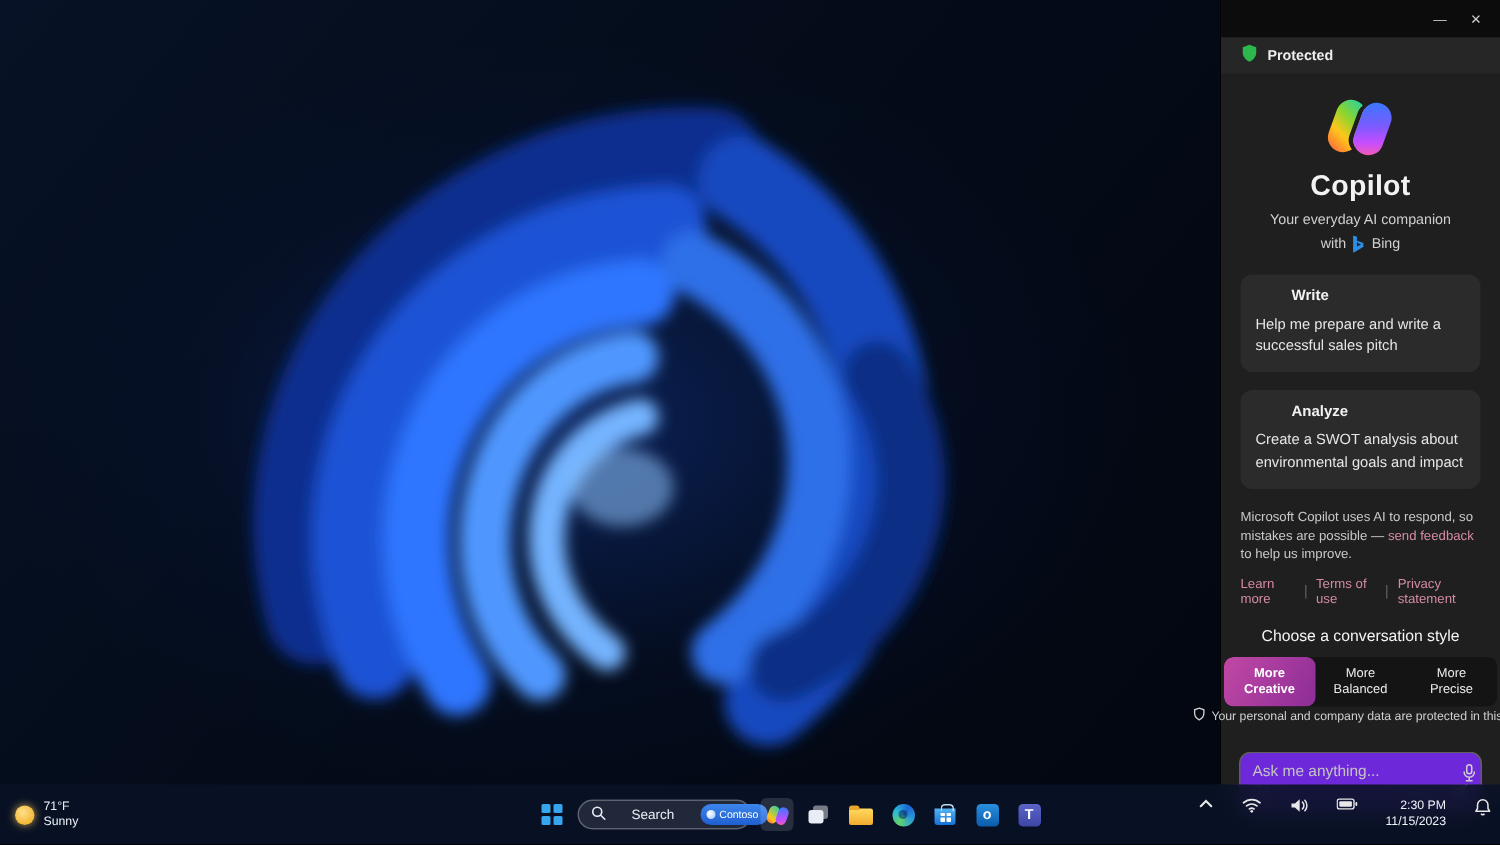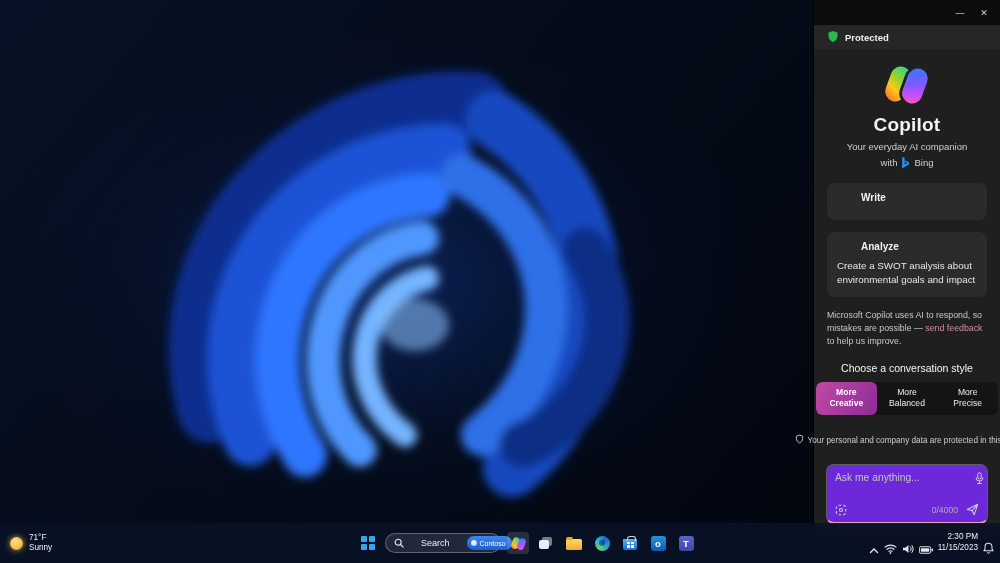--- a/index.html
+++ b/index.html
@@ -121,21 +121,21 @@
   .store::before { content:""; position:absolute; top:-3px; left:3.5px; width:7px; height:4px;
     border:1.3px solid #bcdcf7; border-bottom:none; border-radius:3px 3px 0 0; }
   .store .grid { position:absolute; left:3.5px; top:2.5px; width:7px; height:6px; display:grid;
     grid-template-columns:1fr 1fr; gap:1px; }
   .store .grid i { background:#fff; border-radius:.5px; }
   .lettertile { width:15px; height:15px; border-radius:3px; color:#fff; font-size:9.5px;
     font-weight:bold; display:flex; align-items:center; justify-content:center; }
   .outlook { background:linear-gradient(#2a8fe0,#0a5cab); }
   .teams { background:linear-gradient(#5b63c9,#3d45a5); }
 
-  .tray { position:absolute; right:6px; display:flex; align-items:flex-end; gap:5px; }
+  .tray { position:absolute; right:6px; display:flex; align-items:flex-start; gap:19px; }
   .clock { text-align:right; font-size:8.2px; line-height:1.3; cursor:pointer; }
   .tray svg { display:block; cursor:pointer; }
 </style>
 </head>
 <body>
 
 <div class="screen">
 
   <div class="wallpaper">
     <svg viewBox="0 0 1000 563" width="1000" height="563">
@@ -187,29 +187,37 @@
             <path d="M1 0 L4 1 V8.6 L7.2 7 L4.6 5.9 L3.8 3.8 L9 5.8 V8.8 L4 11.8 L1 13.4 Z" fill="#2b8fe3"></path>
           </svg>
         </span>
         <span>Bing</span>
       </p>
     </div>
 
     <div class="cards">
       <div class="card">
         <div class="card-title">Write</div>
+        <div class="card-body">Help me prepare and write a successful sales pitch</div>
       </div>
       <div class="card">
         <div class="card-title">Analyze</div>
         <div class="card-body">Create a SWOT analysis about environmental goals and impact</div>
       </div>
     </div>
 
     <p class="disclaimer"><span>Microsoft Copilot uses AI to respond, so mistakes are possible — </span><a class="plink">send feedback</a><span> to help us improve.</span></p>
 
+    <div class="flinks">
+      <a>Learn more</a>
+      <span class="sep"></span>
+      <a>Terms of use</a>
+      <span class="sep"></span>
+      <a>Privacy statement</a>
+    </div>
 
     <div class="style-chooser">
       <div class="sc-head">Choose a conversation style</div>
       <div class="sc-group">
         <button class="sc-opt selected">
           <span>More</span>
           <span>Creative</span>
         </button>
         <button class="sc-opt">
           <span>More</span>

